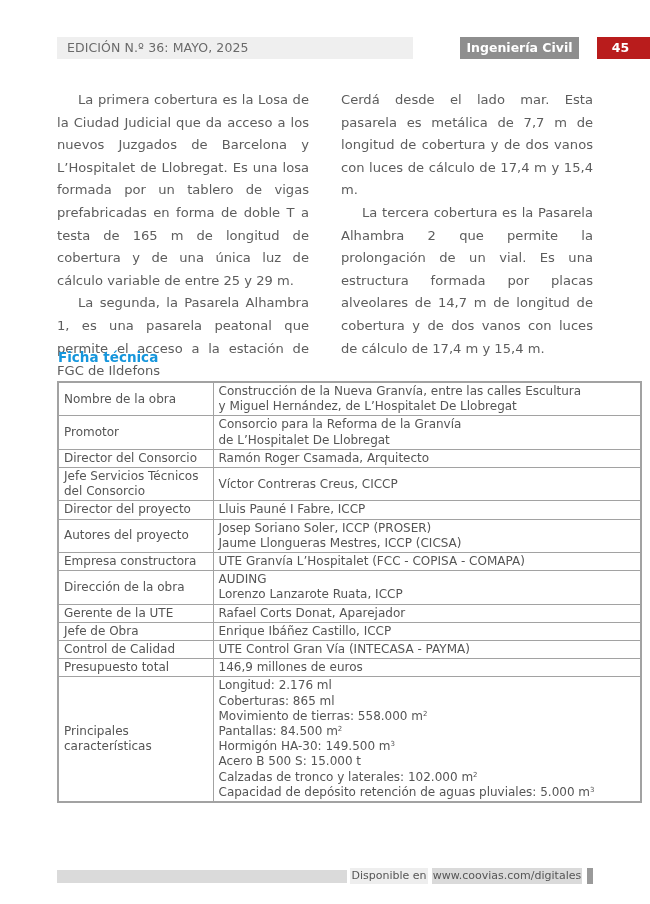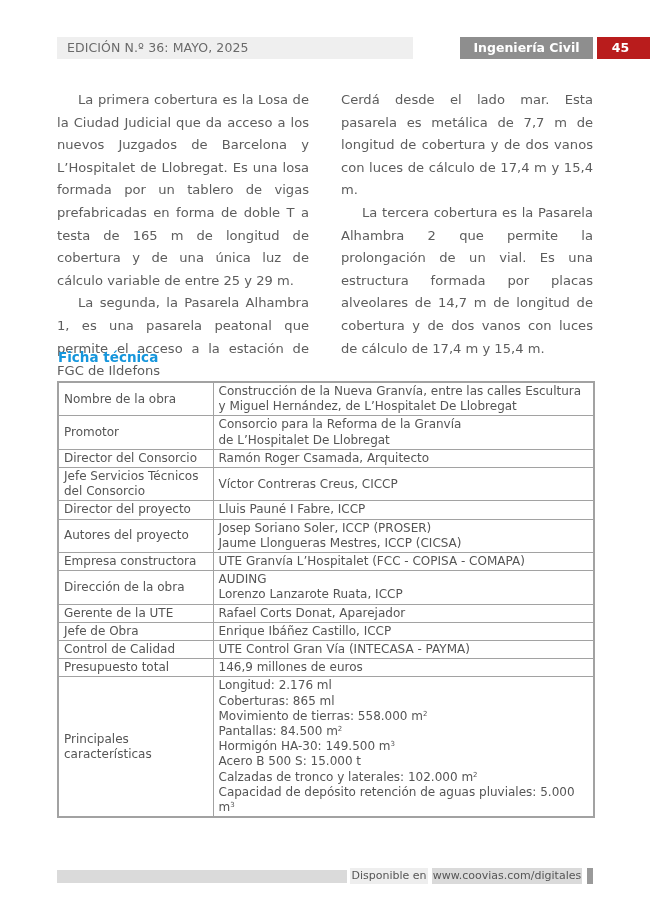--- a/index.html
+++ b/index.html
@@ -6,21 +6,21 @@
     html, body { width: 650px; height: 904px; background: #ffffff; overflow: hidden; }
     body { position: relative; font-family: "DejaVu Sans", sans-serif; color: #5a5a5a; }
 
     
     .hdr-edition {
       position: absolute; left: 57px; top: 37px; width: 356px; height: 22px;
       background: #efefef; color: #6a6a6a; font-size: 12.5px;
       line-height: 22px; padding-left: 10px; letter-spacing: 0.1px;
     }
     .hdr-section {
-      position: absolute; left: 460px; top: 37px; width: 133px; height: 22px;
+      position: absolute; left: 460px; top: 37px; width: 119px; height: 22px;
       background: #8e8e8e; color: #ffffff; font-size: 12.5px; font-weight: bold;
       line-height: 22px; text-align: center;
     }
     .hdr-page {
       position: absolute; left: 597px; top: 37px; width: 53px; height: 22px;
       background: #b91c1c; color: #ffffff; font-size: 12.5px; font-weight: bold;
       line-height: 22px; text-align: center; padding-right: 6px;
     }
 
     
@@ -35,21 +35,21 @@
     .col p.cont { text-indent: 0; }
 
     
     .section-title {
       position: absolute; left: 58px; top: 349px;
       font-size: 13.5px; font-weight: bold; color: #1696dc; text-align: right;
     }
 
     
     .fiche {
-      position: absolute; left: 57px; top: 381px; width: 538px;
+      position: absolute; left: 57px; top: 381px; width: 585px;
       border-collapse: collapse; font-size: 12px; color: #555555;
       border: 2px solid #a2a2a2;
     }
     .fiche td {
       border: 1.5px solid #a2a2a2; padding: 1px 5px; vertical-align: middle;
       line-height: 15.2px;
     }
     .fiche td.k { width: 155px; }
     .fiche td.v { }
     .fiche .line { display: block; }

